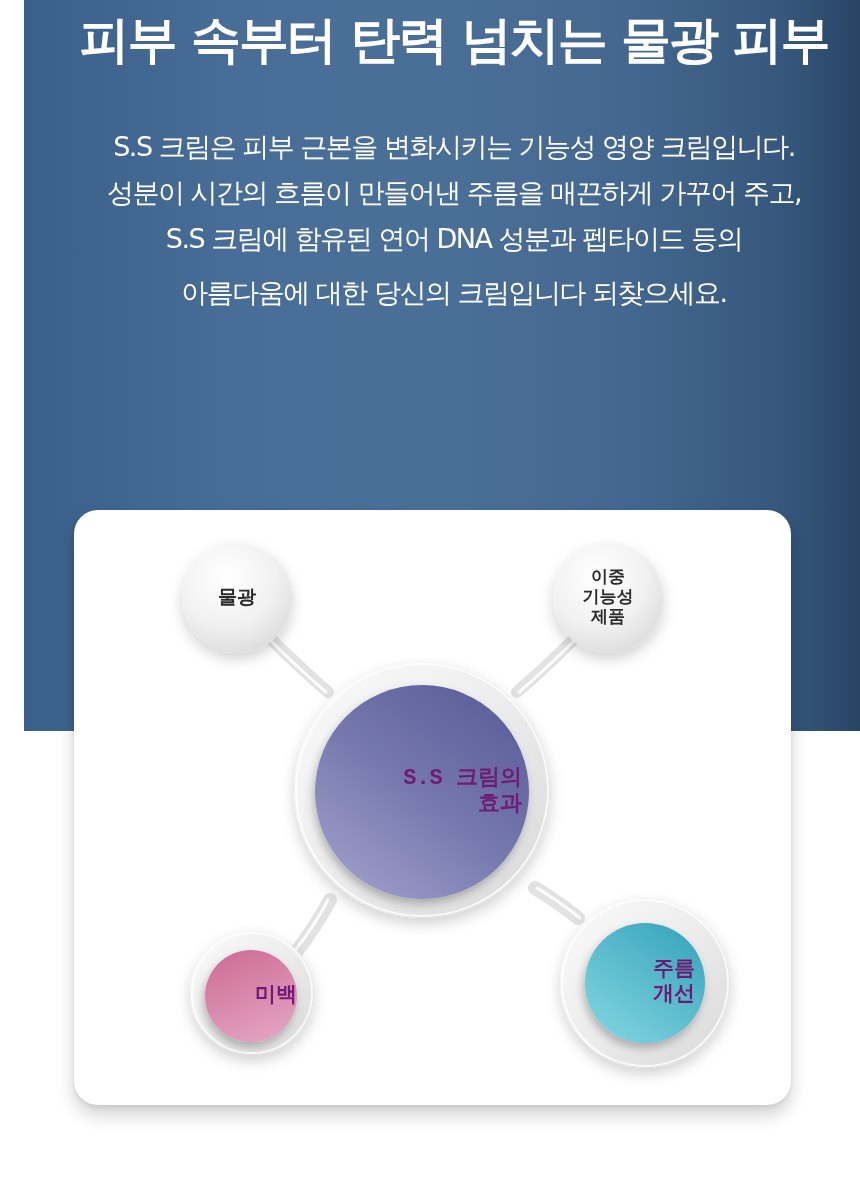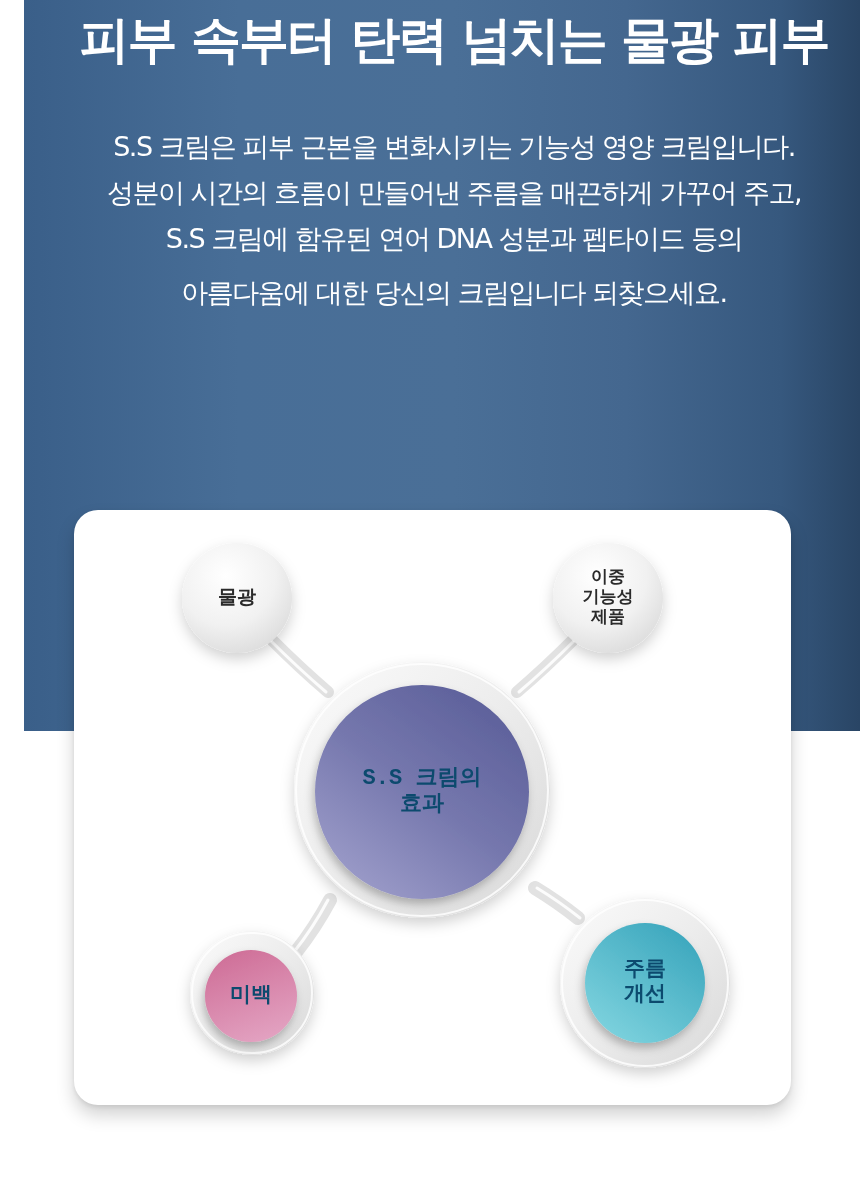--- a/index.html
+++ b/index.html
@@ -33,21 +33,21 @@
   .diagram svg { position: absolute; left: 0; top: 0; }
 
   .label {
     position: absolute; text-align: center; font-weight: bold;
     display: flex; align-items: center; justify-content: center; flex-direction: column;
     line-height: 1.18;
     font-family: Liberation Mono, monospace;
   }
   .label span { display: block; }
   .label-dark { color: #2b2b2b; font-size: 19px; }
-  .label-light { color: #0c4a6e; font-size: 21px; }
+  .label-light { color: #701a75; font-size: 21px; align-items: flex-end; }
 </style>
 </head>
 <body>
 
 <div class="hero">
   <h1 class="hero-title">피부 속부터 탄력 넘치는 물광 피부</h1>
   <div class="hero-desc">
     <span class="line">S.S 크림은 피부 근본을 변화시키는 기능성 영양 크림입니다.</span>
     <span class="line">성분이 시간의 흐름이 만들어낸 주름을 매끈하게 가꾸어 주고,</span>
     <span class="line">S.S 크림에 함유된 연어 DNA 성분과 펩타이드 등의</span>

